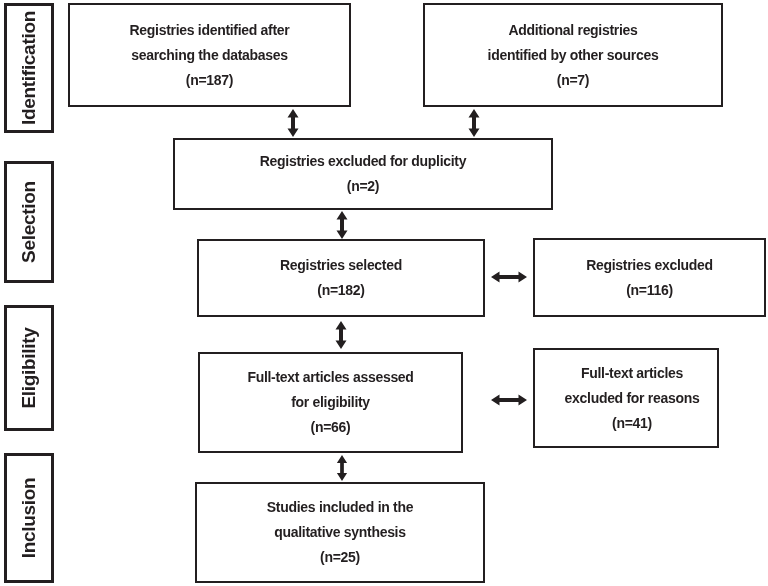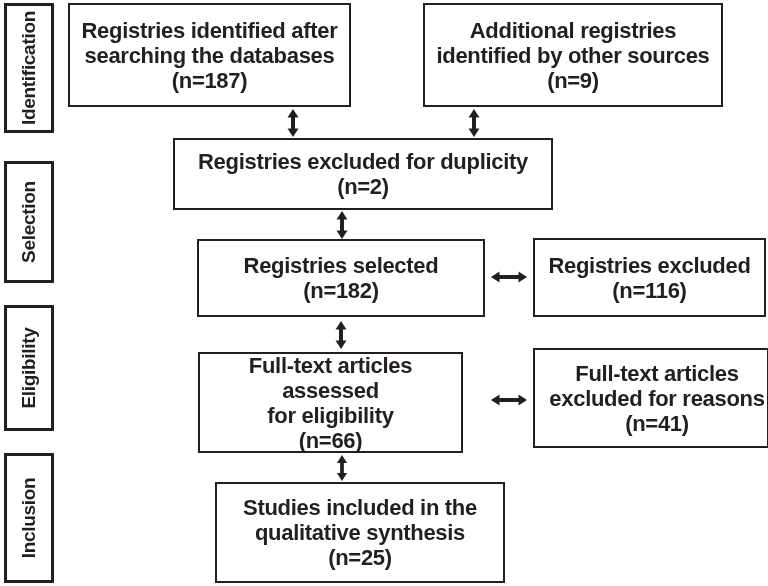--- a/index.html
+++ b/index.html
@@ -39,21 +39,21 @@
     border: 2px solid #231f20;
     background: #ffffff;
     box-sizing: border-box;
     display: flex;
     align-items: center;
     justify-content: center;
     text-align: center;
   }
   .flow-box .box-text {
     white-space: pre-line;
-    font-size: 22px;
+    font-size: 14px;
     font-weight: 700;
     line-height: 25px;
     letter-spacing: -0.3px;
   }
   .arrow {
     position: absolute;
     display: block;
     line-height: 0;
   }
   .arrow svg { display: block; }
@@ -78,21 +78,21 @@
   </div>
 
   <div class="flow-box" style="left:68px; top:3px; width:283px; height:104px;">
     <span class="box-text">Registries identified after
 searching the databases
 (n=187)</span>
   </div>
   <div class="flow-box" style="left:423px; top:3px; width:300px; height:104px;">
     <span class="box-text">Additional registries
 identified by other sources
-(n=9)</span>
+(n=7)</span>
   </div>
 
   <span class="arrow" style="left:287px; top:109px;">
     <svg width="12" height="28" viewBox="0 0 12 28">
         <path d="M6 0 L11.5 8.5 L8 8.5 L8 19.5 L11.5 19.5 L6 28 L0.5 19.5 L4 19.5 L4 8.5 L0.5 8.5 Z"></path>
       </svg>
   </span>
   <span class="arrow" style="left:468px; top:109px;">
     <svg width="12" height="28" viewBox="0 0 12 28">
         <path d="M6 0 L11.5 8.5 L8 8.5 L8 19.5 L11.5 19.5 L6 28 L0.5 19.5 L4 19.5 L4 8.5 L0.5 8.5 Z"></path>
@@ -133,31 +133,31 @@
   <div class="flow-box" style="left:198px; top:352px; width:265px; height:101px;">
     <span class="box-text">Full-text articles assessed
 for eligibility
 (n=66)</span>
   </div>
   <span class="arrow" style="left:491px; top:394px;">
     <svg width="36" height="12" viewBox="0 0 36 12">
         <path d="M0 6 L8.5 0.5 L8.5 4 L27.5 4 L27.5 0.5 L36 6 L27.5 11.5 L27.5 8 L8.5 8 L8.5 11.5 Z"></path>
       </svg>
   </span>
-  <div class="flow-box" style="left:533px; top:348px; width:236px; height:100px;padding-left:12px;">
+  <div class="flow-box" style="left:533px; top:348px; width:186px; height:100px;padding-left:12px;">
     <span class="box-text">Full-text articles
 excluded for reasons
 (n=41)</span>
   </div>
 
   <span class="arrow" style="left:336px; top:455px;">
     <svg width="12" height="26" viewBox="0 0 12 28">
         <path d="M6 0 L11.5 8.5 L8 8.5 L8 19.5 L11.5 19.5 L6 28 L0.5 19.5 L4 19.5 L4 8.5 L0.5 8.5 Z"></path>
       </svg>
   </span>
 
-  <div class="flow-box" style="left:195px; top:482px; width:290px; height:101px;margin-left:20px;">
+  <div class="flow-box" style="left:195px; top:482px; width:290px; height:101px;">
     <span class="box-text">Studies included in the
 qualitative synthesis
 (n=25)</span>
   </div>
 
 </div>
 
 </body></html>

